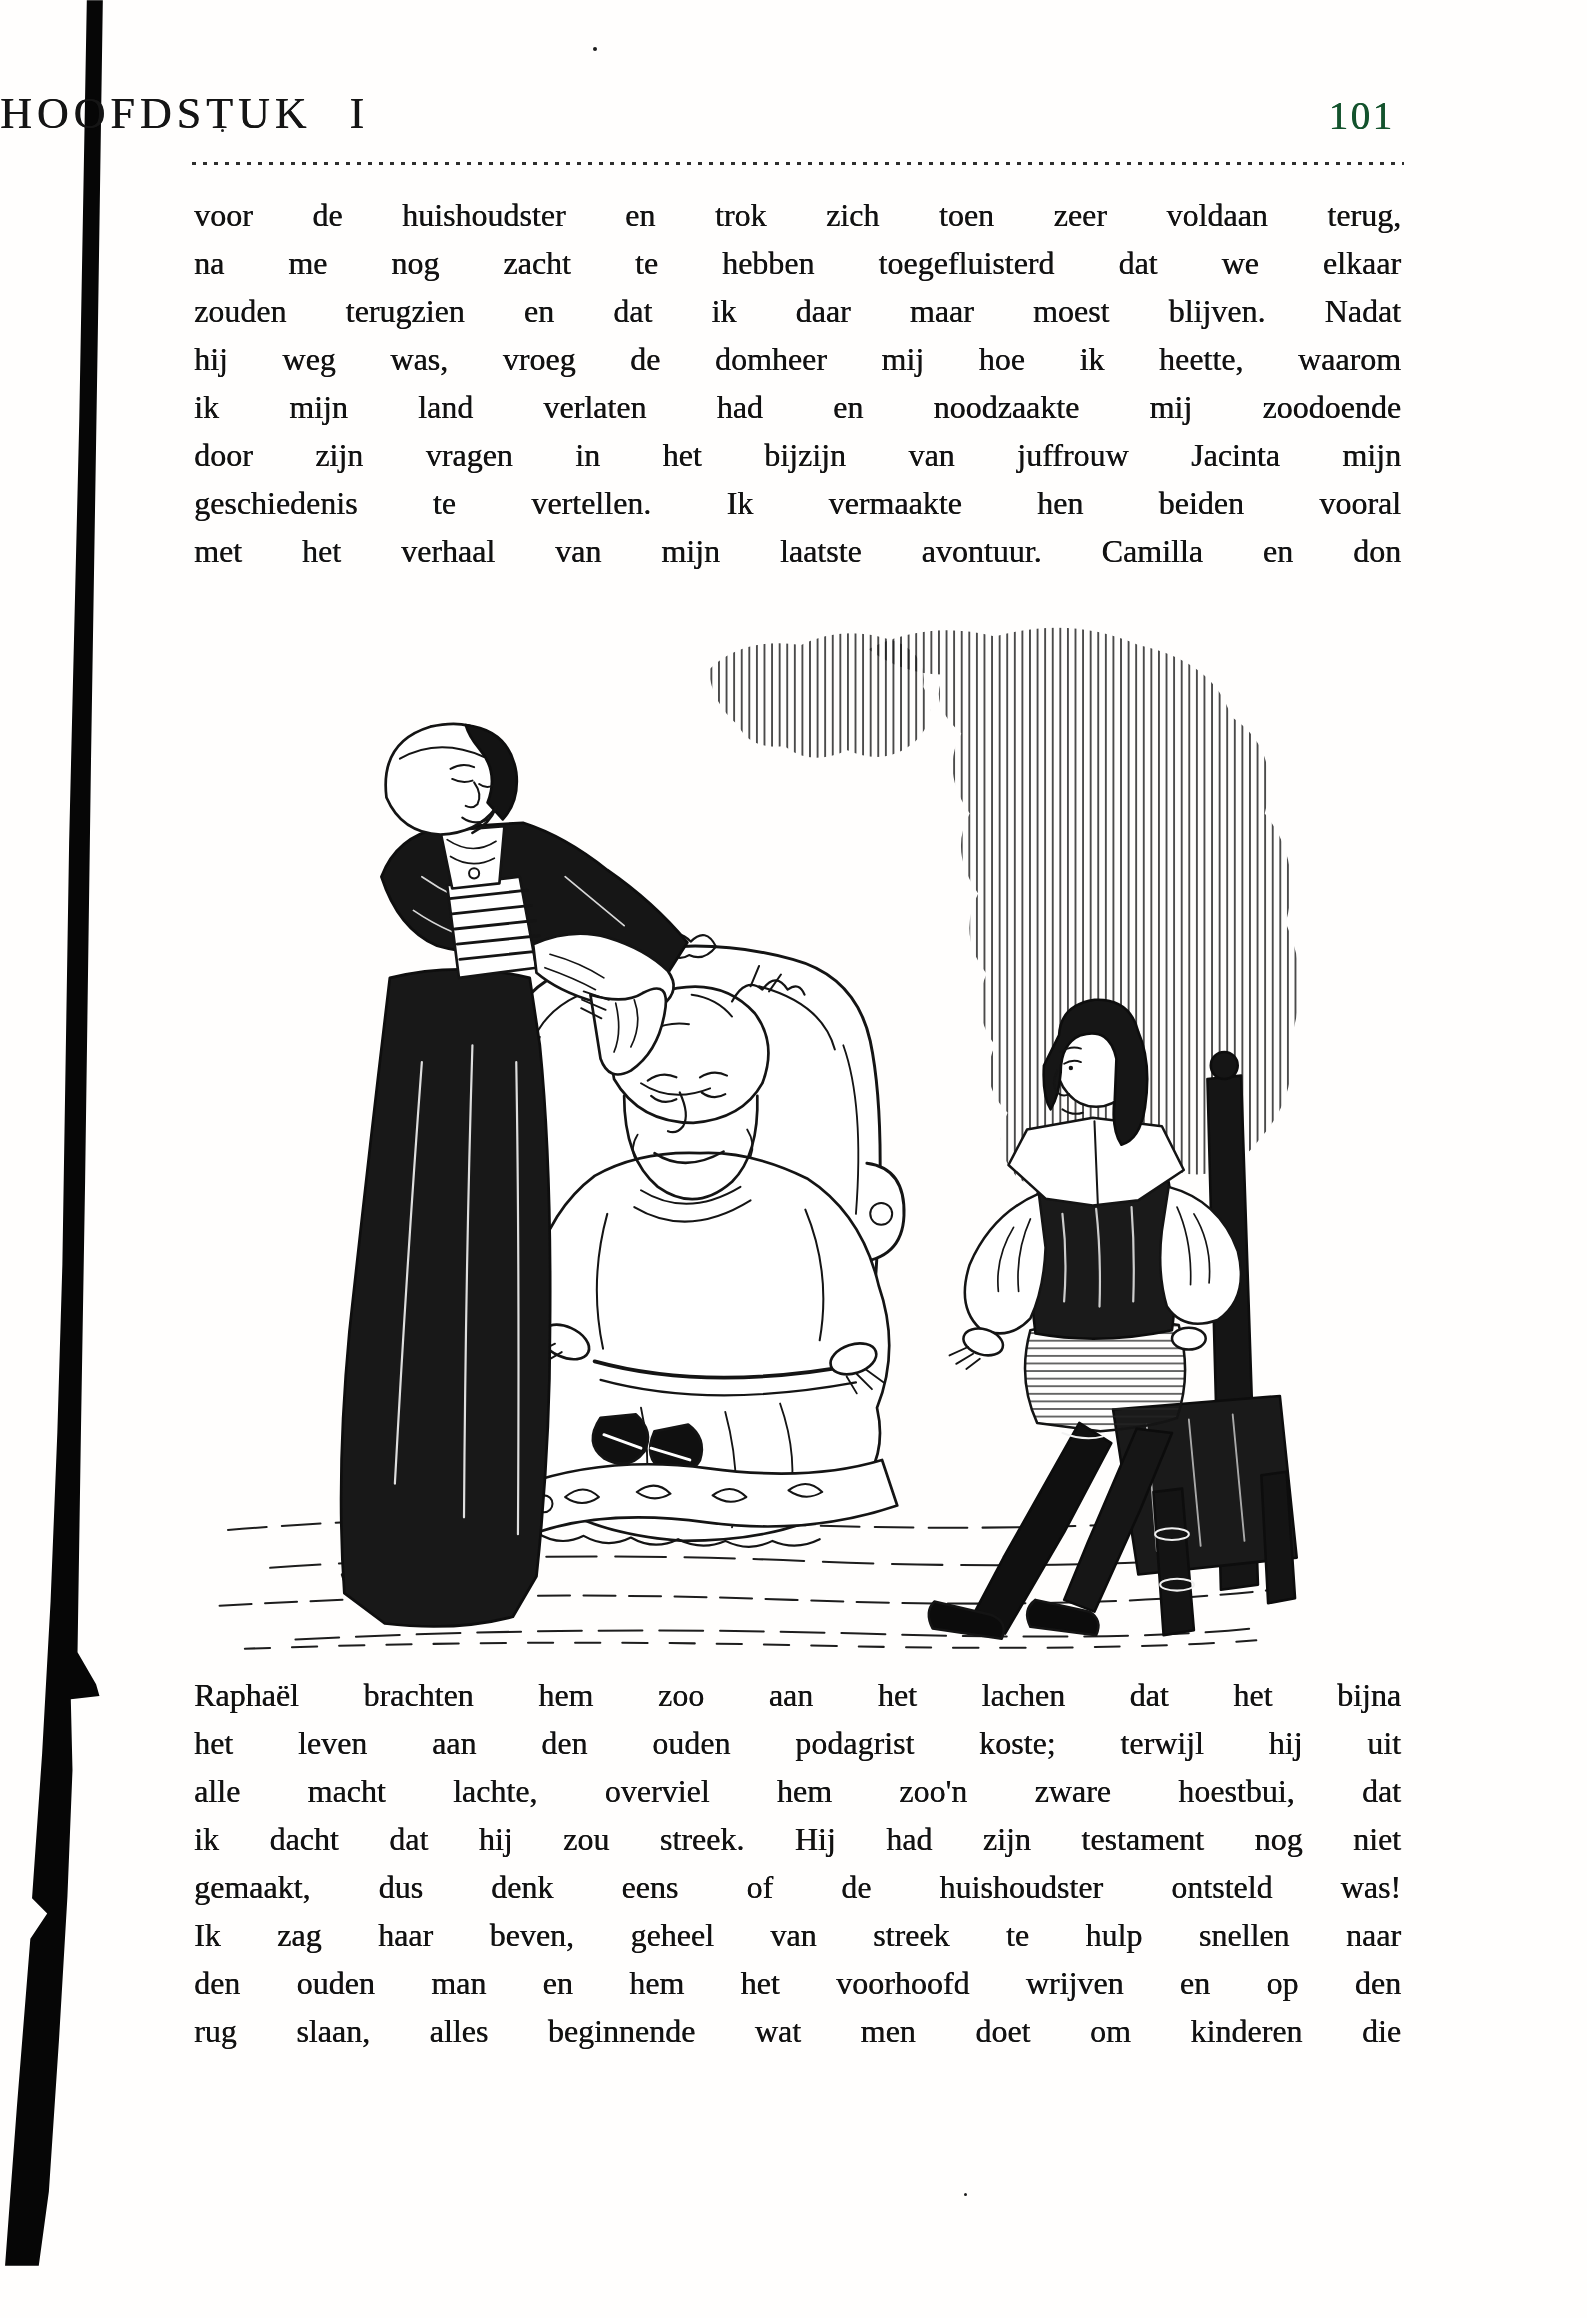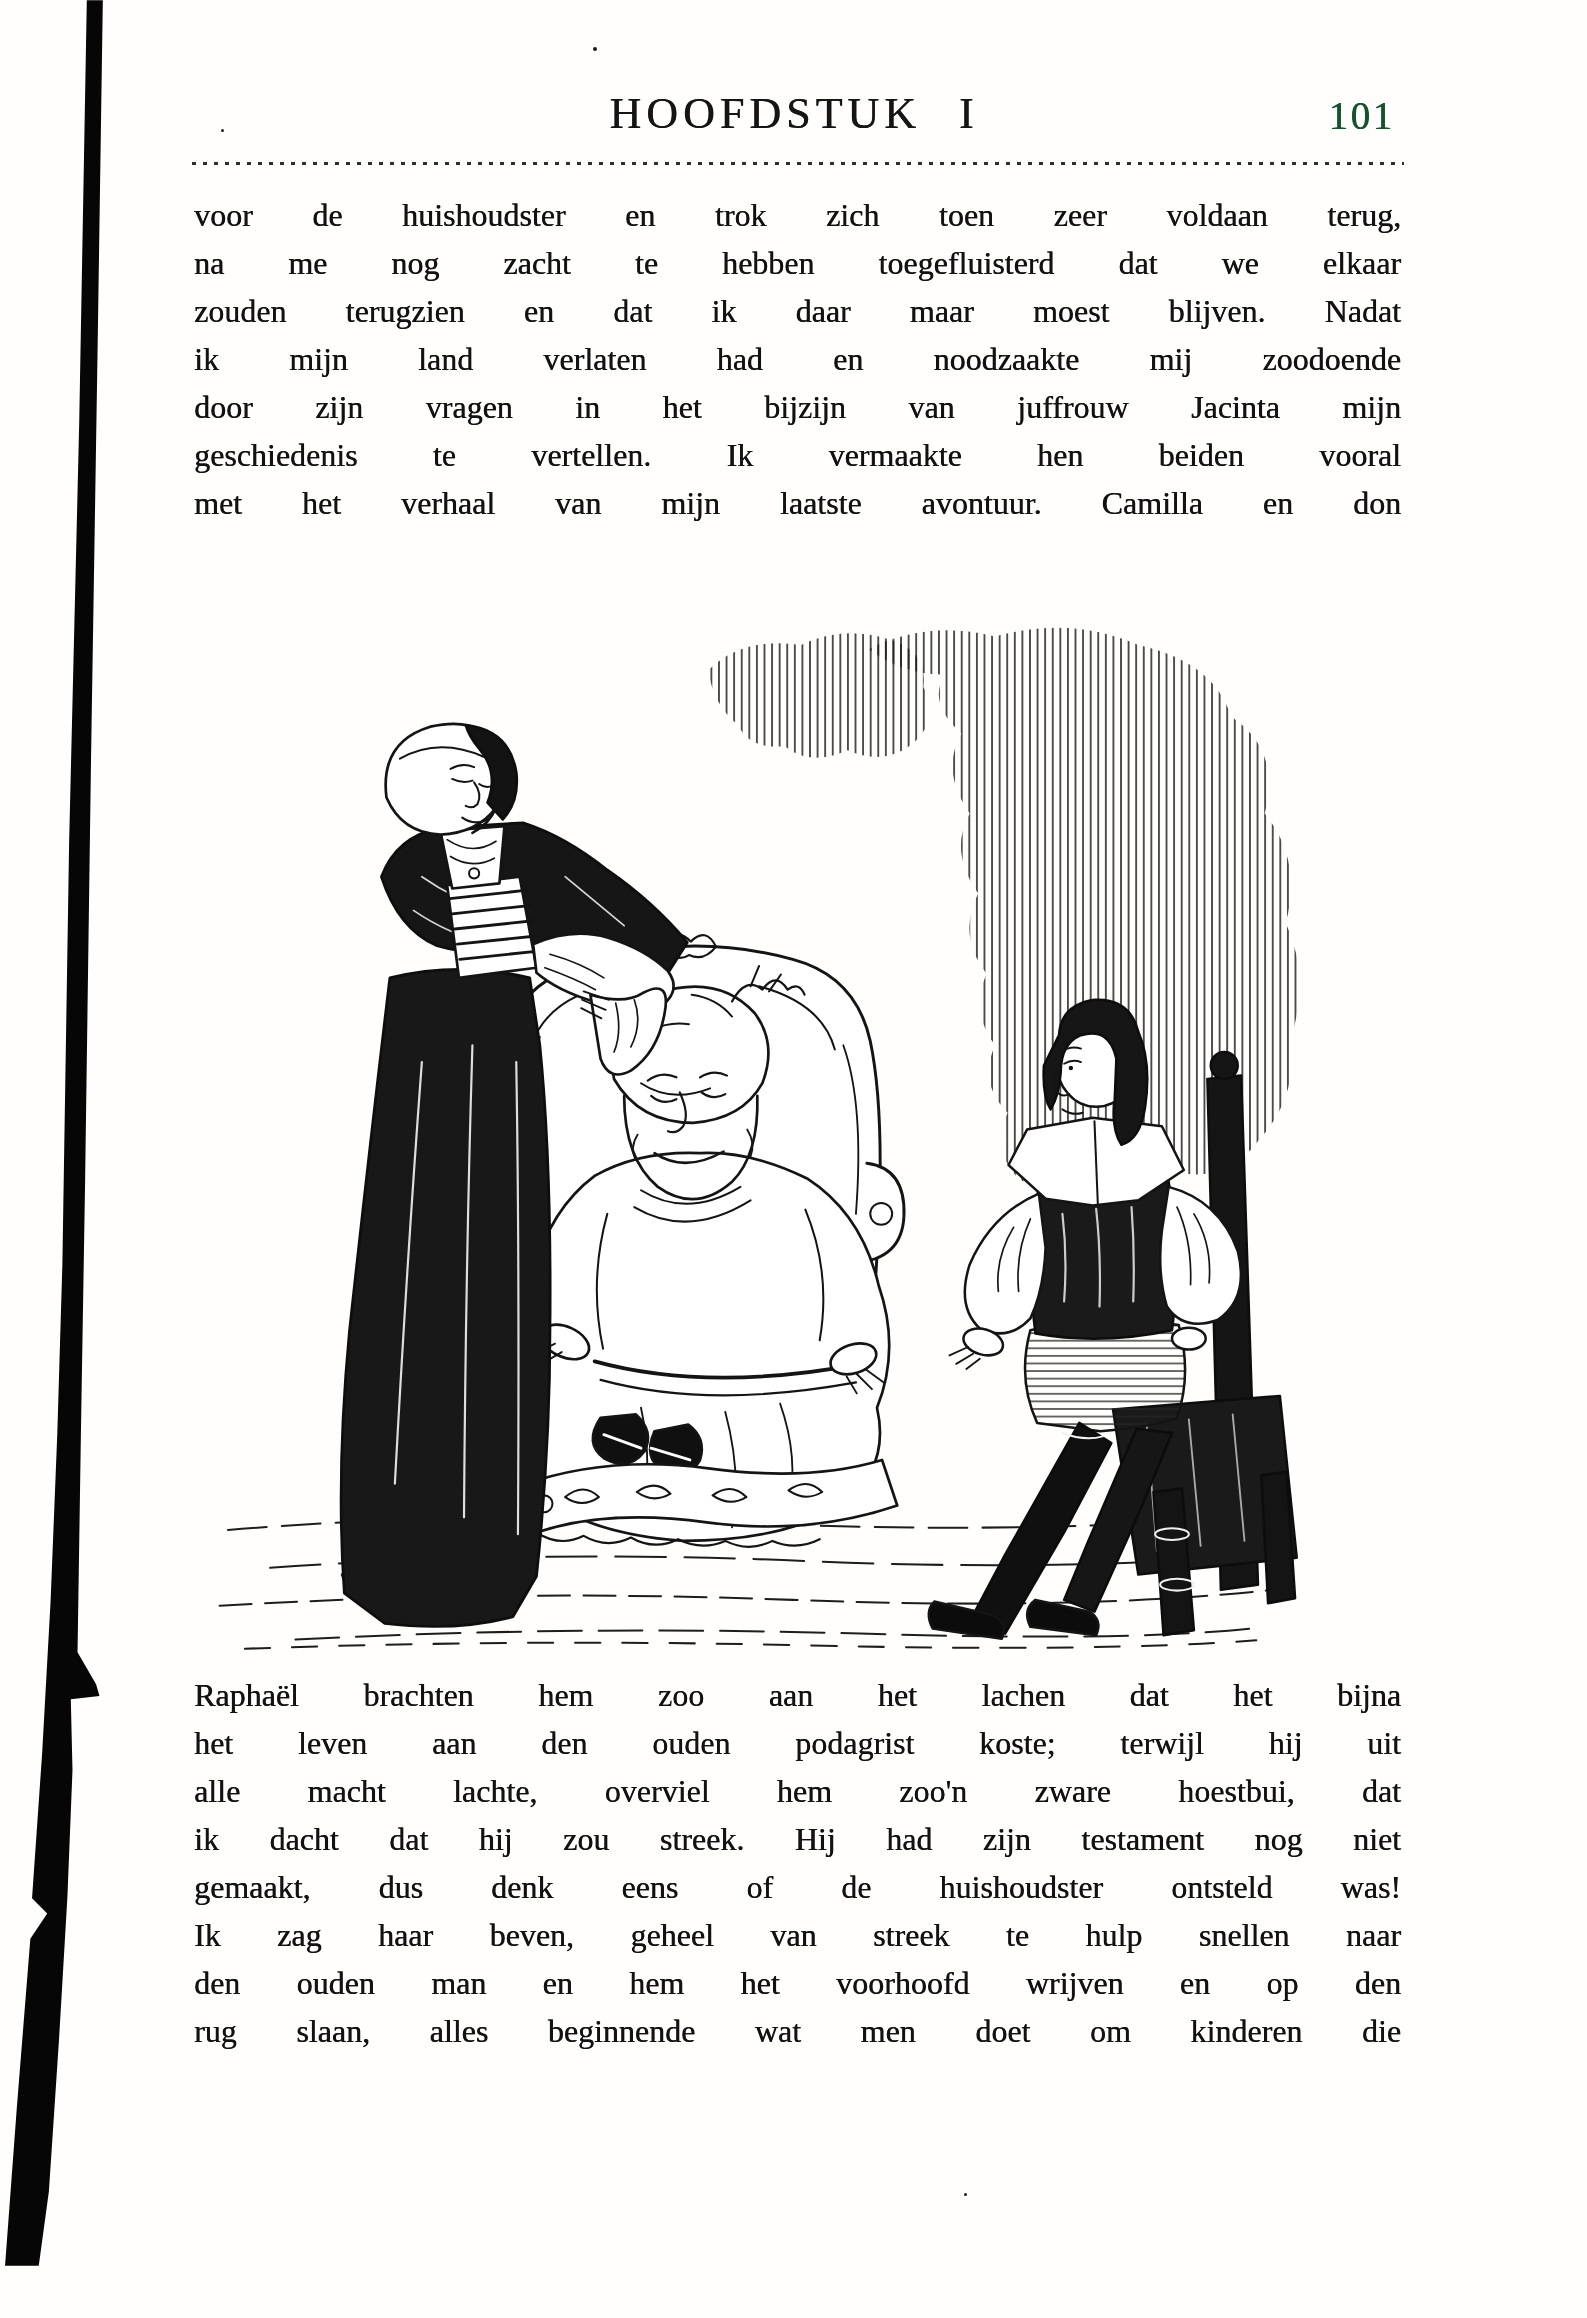--- a/index.html
+++ b/index.html
@@ -11,21 +11,21 @@
     overflow: hidden;
     font-family: "Liberation Serif", "DejaVu Serif", serif;
     color: #121212;
   }
   
   .spine-svg { position: absolute; left: 0; top: 0; }
 
   .chapter {
     position: absolute;
     top: 88px; left: 0; right: 0;
-    text-align: center;
+    text-align: left;
     font-size: 44px;
     letter-spacing: 5px;
     word-spacing: 22px;
     color: #151515;
     text-shadow: 0.4px 0 0 currentColor;
   }
   .pagenum {
     position: absolute;
     top: 93px;
     left: 1315px;
@@ -83,20 +83,21 @@
   </svg>
 
   <div class="chapter">HOOFDSTUK I</div>
   <div class="pagenum">101</div>
   <div class="dotted-rule"></div>
 
   <div class="para para-1">
     <div class="line">voor de huishoudster en trok zich toen zeer voldaan terug,</div>
     <div class="line">na me nog zacht te hebben toegefluisterd dat we elkaar</div>
     <div class="line">zouden terugzien en dat ik daar maar moest blijven. Nadat</div>
+    <div class="line">hij weg was, vroeg de domheer mij hoe ik heette, waarom</div>
     <div class="line">ik mijn land verlaten had en noodzaakte mij zoodoende</div>
     <div class="line">door zijn vragen in het bijzijn van juffrouw Jacinta mijn</div>
     <div class="line">geschiedenis te vertellen. Ik vermaakte hen beiden vooral</div>
     <div class="line">met het verhaal van mijn laatste avontuur. Camilla en don</div>
   </div>
 
   <svg class="illustration" role="img" viewBox="0 0 1400 1220" aria-label="Gravure: een huishoudster leunt over de rugleuning van een grote fauteuil waarin een lachende oude domheer in kamerjas en muts zit; rechts zit een jonge man met brede witte kraag op een donkere houten stoel met de benen gekruist; rechtsboven gearceerde schaduw.">
     <defs>
       <pattern id="vh" width="9" height="14" patternUnits="userSpaceOnUse">
         <path d="M4.5 0 V14" stroke="#1c1c1c" stroke-width="1.8"></path>

